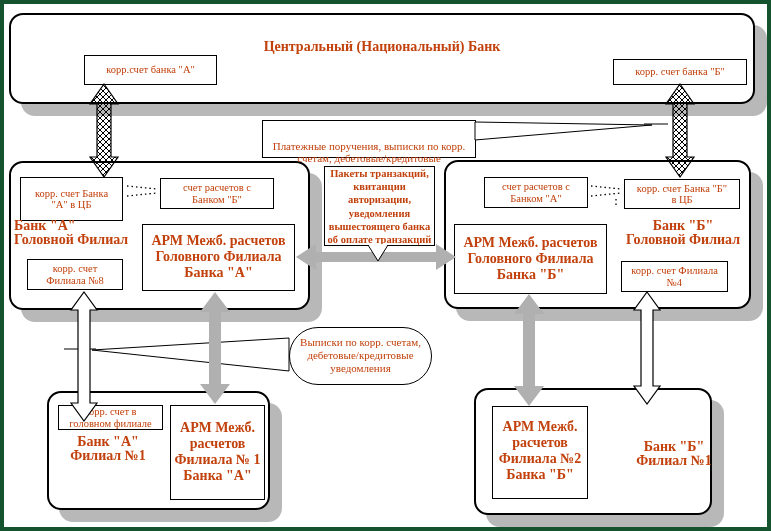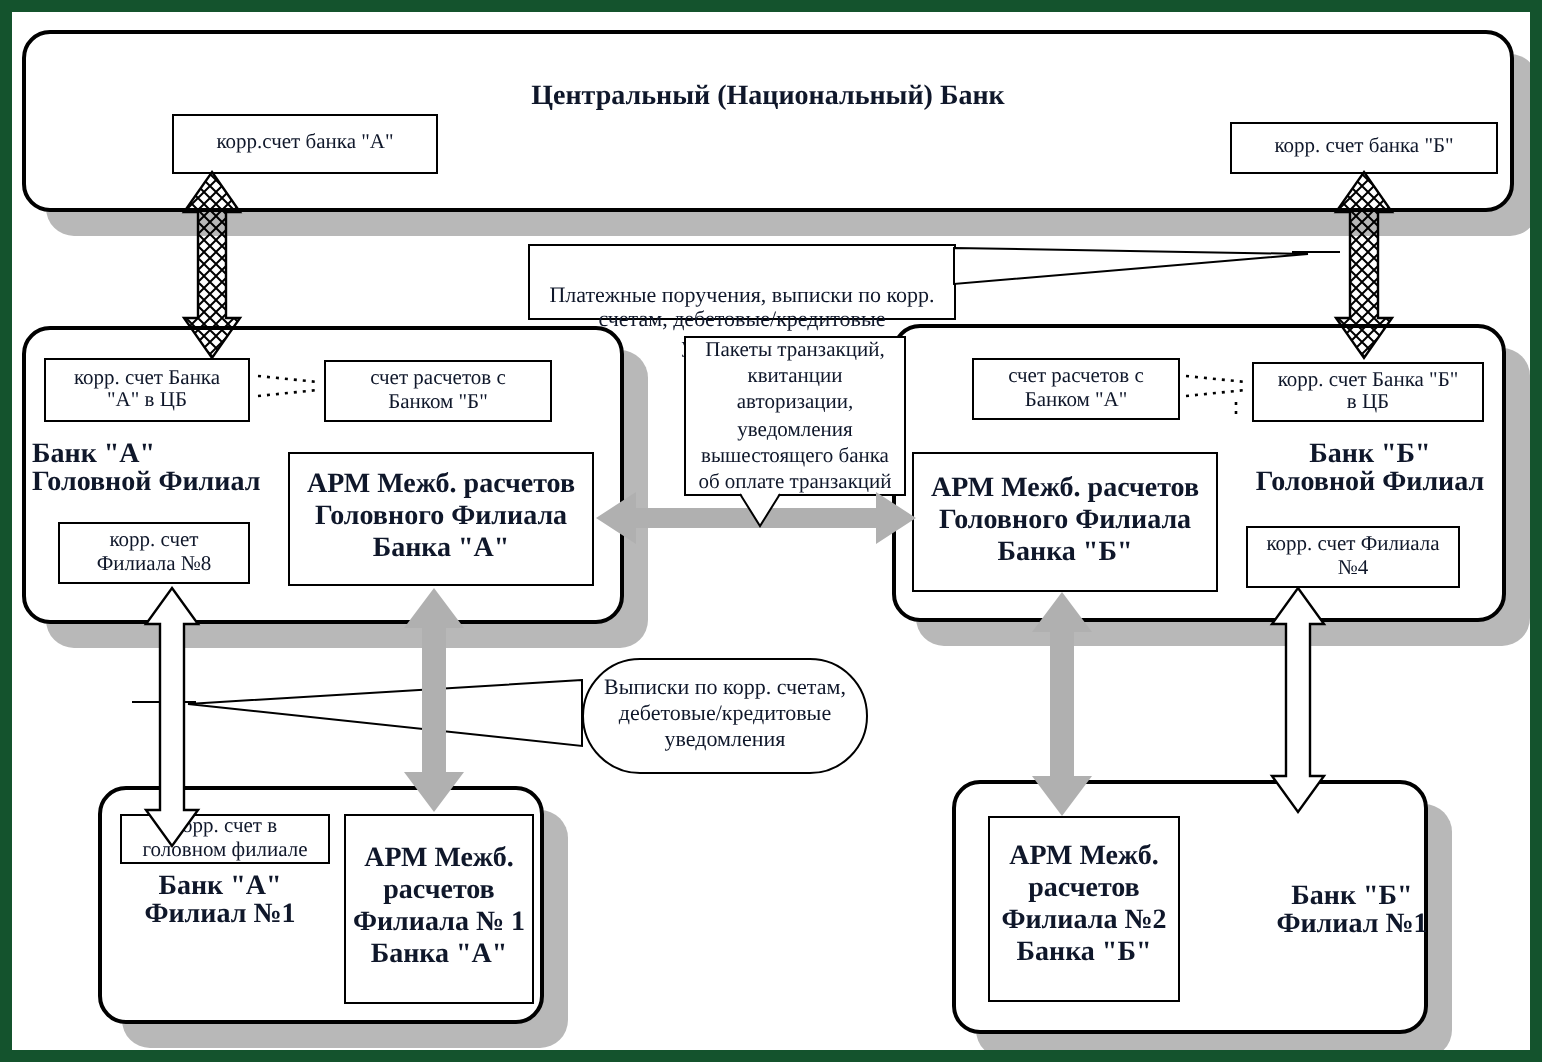--- a/index.html
+++ b/index.html
@@ -1,20 +1,20 @@
 <!DOCTYPE html>
 <html><head>
 <meta charset="utf-8">
 <style>
   html,body{margin:0;padding:0;background:#fff;}
   *{box-sizing:border-box;}
   #stage{
     position:relative;width:771px;height:531px;background:#fff;
-    border:6px solid #14532d;overflow:hidden;
-    font-family:"Liberation Serif","DejaVu Serif",serif;color:#0f172a;
+    border:4px solid #14532d;overflow:hidden;
+    font-family:"Liberation Serif","DejaVu Serif",serif;color:#c2410c;
   }
   .shadow{position:absolute;background:#b8b8b8;border-radius:14px;z-index:1;}
   .bigbox{position:absolute;background:#fff;border:2px solid #000;border-radius:14px;z-index:2;}
   .smallbox{
     position:absolute;background:#fff;border:1px solid #000;z-index:4;
     display:flex;align-items:center;justify-content:center;text-align:center;
     font-size:10.5px;line-height:11.5px;white-space:pre-line;
   }
   .armbox{
     position:absolute;background:#fff;border:1px solid #000;z-index:4;
@@ -43,21 +43,21 @@
   <div class="bigbox" style="left:5px;top:9px;width:746px;height:91px;"></div>
   <div class="bigbox" style="left:5px;top:157px;width:301px;height:149px;"></div>
   <div class="bigbox" style="left:440px;top:156px;width:307px;height:149px;"></div>
   <div class="bigbox" style="left:43px;top:387px;width:223px;height:119px;"></div>
   <div class="bigbox" style="left:470px;top:384px;width:238px;height:127px;"></div>
 
   <div class="blabel" style="left:5px;top:36px;width:746px;text-align:center;">Центральный (Национальный) Банк</div>
   <div class="smallbox" style="left:80px;top:51px;width:133px;height:30px;">корр.счет банка "А"</div>
   <div class="smallbox" style="left:609px;top:55px;width:134px;height:26px;">корр. счет банка "Б"</div>
 
-  <div class="smallbox" style="left:16px;top:173px;width:103px;height:32px;">корр. счет Банка
+  <div class="smallbox" style="left:16px;top:173px;width:103px;height:44px;">корр. счет Банка
 "А" в ЦБ</div>
   <div class="smallbox" style="left:156px;top:174px;width:114px;height:31px;">счет расчетов с
 Банком "Б"</div>
   <div class="blabel" style="left:10px;top:215px;width:140px;text-align:left;">Банк "А"
 Головной Филиал</div>
   <div class="armbox" style="left:138px;top:220px;width:153px;height:67px;padding-top:8px;">АРМ Межб. расчетов
 Головного Филиала
 Банка "А"</div>
   <div class="smallbox" style="left:23px;top:255px;width:96px;height:31px;">корр. счет
 Филиала №8</div>
@@ -86,21 +86,21 @@
   <div class="armbox" style="left:488px;top:402px;width:96px;height:93px;padding-top:12px;">АРМ Межб.
 расчетов
 Филиала №2
 Банка "Б"</div>
   <div class="blabel" style="left:622px;top:436px;width:96px;text-align:center;">Банк "Б"
 Филиал №1</div>
 
   <div class="callout" style="left:258px;top:116px;width:214px;height:38px;line-height:12.3px;padding-top:19px;">Платежные поручения, выписки по корр.
 счетам, дебетовые/кредитовые
 уведомления</div>
-  <div class="callout" style="left:336px;top:162px;width:111px;height:80px;font-size:10.5px;line-height:13.2px;">Пакеты транзакций,
+  <div class="callout" style="left:320px;top:162px;width:111px;height:80px;font-size:10.5px;line-height:13.2px;font-weight:bold;">Пакеты транзакций,
 квитанции
 авторизации,
 уведомления
 вышестоящего банка
 об оплате транзакций</div>
   <div class="callout" style="left:285px;top:323px;width:143px;height:58px;line-height:13px;padding-top:8px;border-radius:29px;">Выписки по корр. счетам,
 дебетовые/кредитовые
 уведомления</div>
 
   <svg id="svg-overlay" width="771" height="531" viewBox="0 0 771 531">

